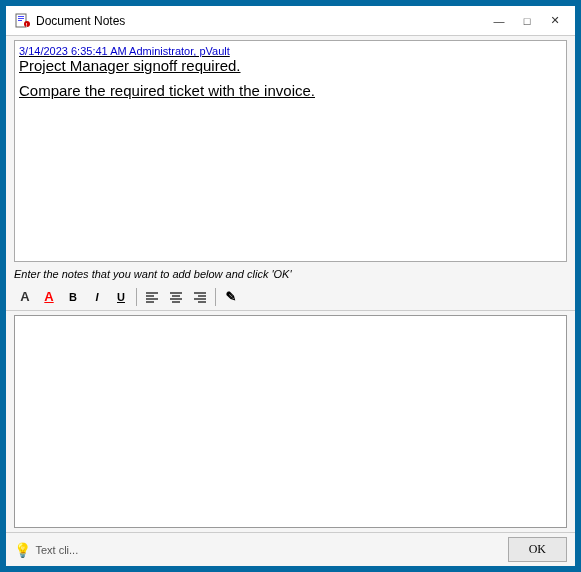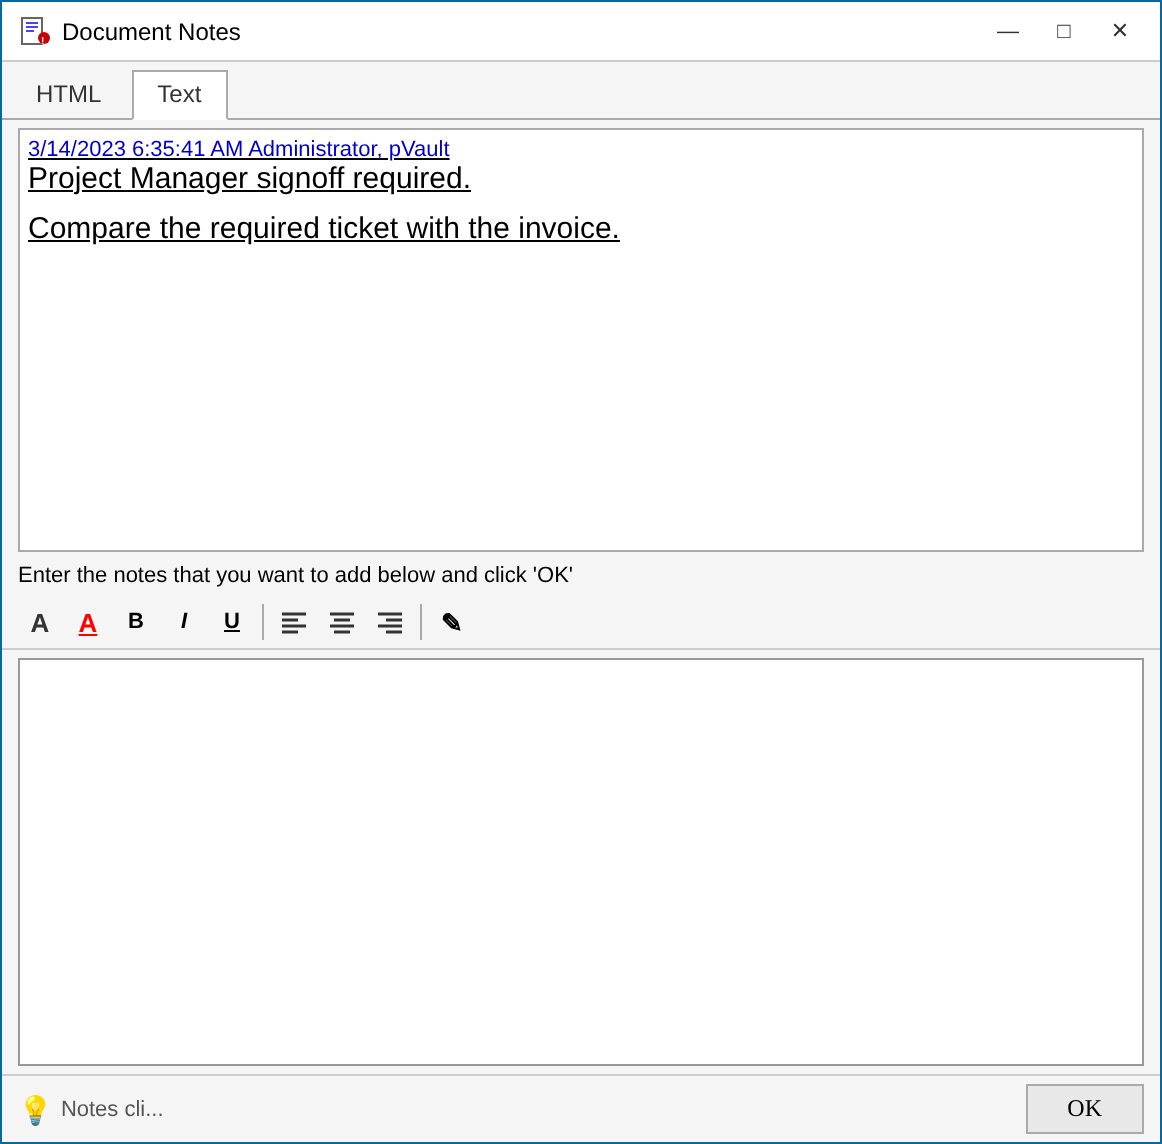--- a/index.html
+++ b/index.html
@@ -11,21 +11,21 @@
       justify-content: center;
       align-items: center;
       width: 581px;
       height: 572px;
       overflow: hidden;
     }
     .window {
       width: 581px;
       height: 572px;
       background: #f5f5f5;
-      border: 1px solid #0369a1;
+      border: 6px solid #0369a1;
       display: flex;
       flex-direction: column;
       box-shadow: 2px 2px 8px rgba(0,0,0,0.3);
     }
     .title-bar {
       background: #fff;
       border-bottom: 1px solid #ccc;
       height: 30px;
       display: flex;
       align-items: center;
@@ -106,20 +106,21 @@
     .note-text {
       font-size: 15px;
       color: #000;
     }
 
     .hint-text {
       padding: 2px 8px 4px 8px;
       font-size: 11px;
       color: #000;
       flex-shrink: 0;
+      font-style: italic;
     }
 
     .toolbar {
       display: flex;
       align-items: center;
       padding: 2px 8px;
       background: #f5f5f5;
       border-bottom: 1px solid #ccc;
       gap: 2px;
       flex-shrink: 0;
@@ -205,24 +206,20 @@
       </svg>
     </div>
     <span class="title-bar-text">Document Notes</span>
     <div class="title-bar-controls">
       <button class="title-btn">—</button>
       <button class="title-btn">□</button>
       <button class="title-btn close-btn">✕</button>
     </div>
   </div>
 
-  <div class="tab-bar">
-    <div class="tab">HTML</div>
-    <div class="tab active">Text</div>
-  </div>
 
   <div class="window-main">
 
     <div class="notes-area">
       <div class="note-entry">
         <div class="note-header">3/14/2023 6:35:41 AM          Administrator, pVault</div>
         <div class="note-text">Project Manager signoff required.</div>
       </div>
       <div class="note-entry">
         <div class="note-text">Compare the required ticket with the invoice.</div>
@@ -270,18 +267,18 @@
       
       
 
       
       
     </div>
 
     <div class="bottom-bar">
       <div class="hint-right-click">
         <span class="lightbulb">💡</span>
-        <span>Notes cli...</span>
+        <span>Text cli...</span>
       </div>
       <button class="ok-btn">OK</button>
     </div>
   </div>
 </div>
 
 </body></html>

